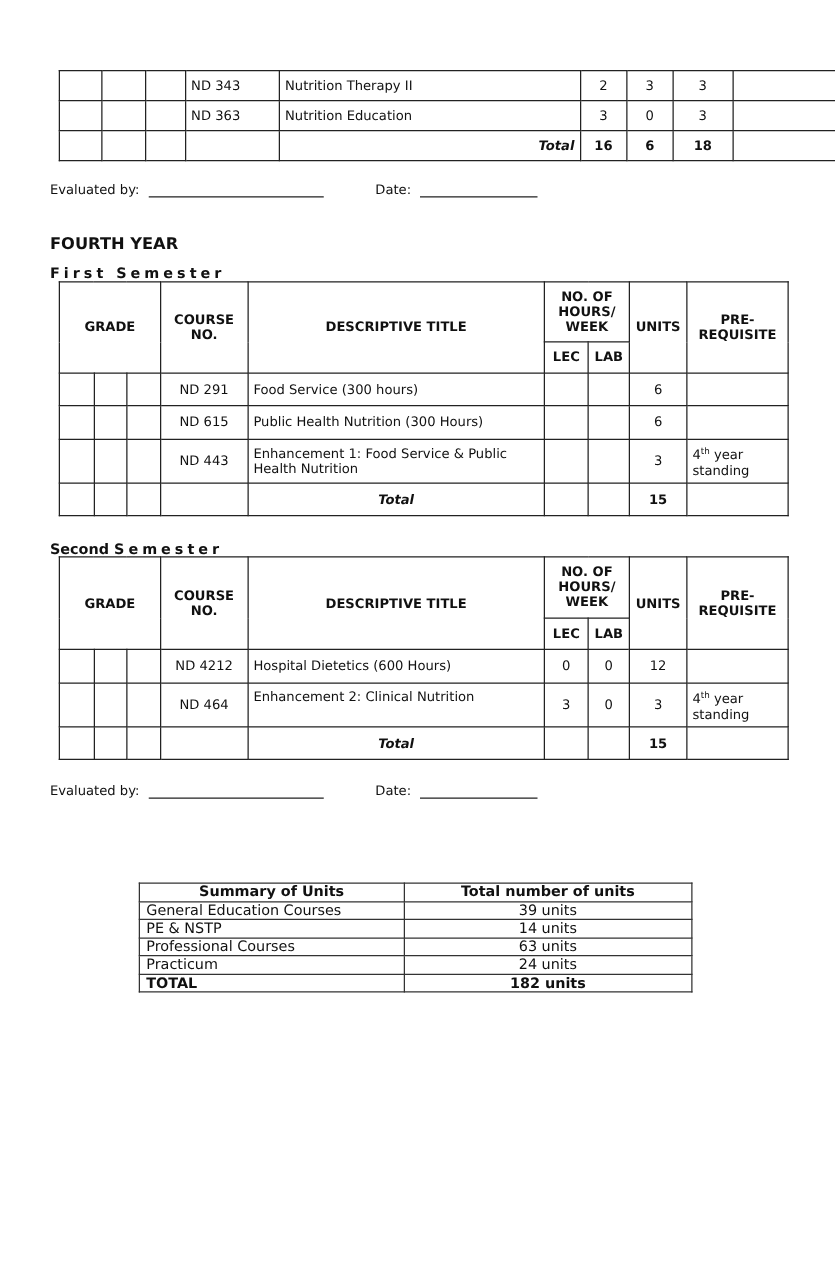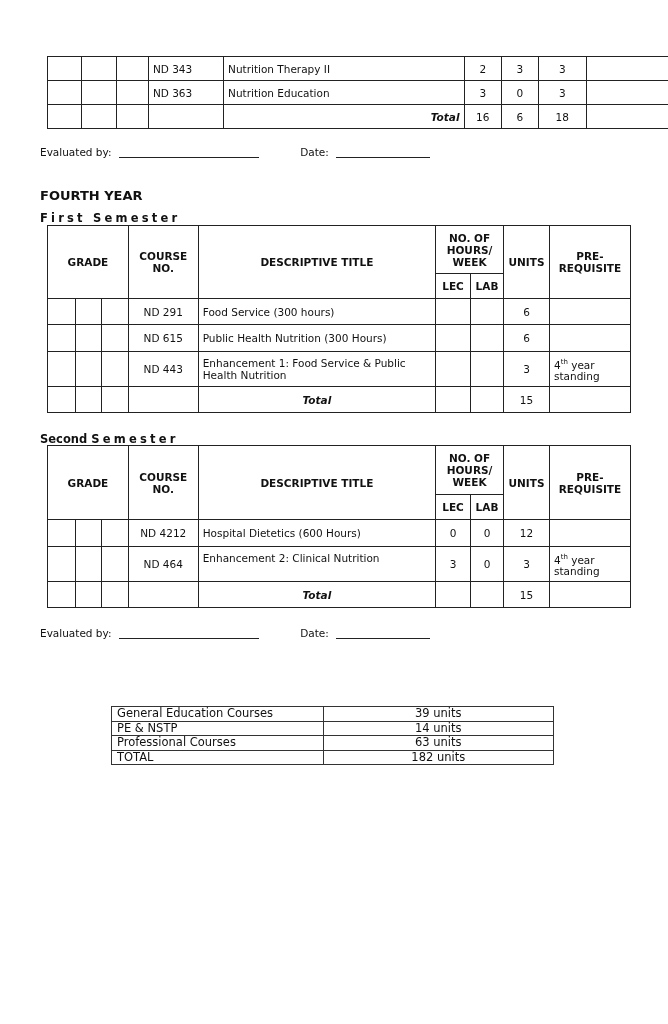--- a/index.html
+++ b/index.html
@@ -1,20 +1,20 @@
 <!DOCTYPE html>
 <html><head>
 <meta charset="utf-8">
 <style>
   html,body{margin:0;padding:0;background:#ffffff;}
   body{width:668px;height:1024px;position:relative;overflow:hidden;font-family:"DejaVu Sans","Liberation Sans",sans-serif;color:#111;}
   table{border-collapse:collapse;position:absolute;}
   td,th{border:1.5px solid #222;padding:0;font-size:10.5px;}
   .c{text-align:center;}
-  .b{font-weight:normal;}
+  .b{font-weight:bold;}
   .t1{left:47px;top:56px;width:628px;}
   .t1 td{height:23px;}
   .sig{position:absolute;font-size:10.5px;}
   .sig .line{display:inline-block;border-bottom:1px solid #222;vertical-align:bottom;height:10px;}
   .heading{position:absolute;left:40px;font-weight:bold;}
   .sem{position:absolute;left:40px;font-weight:bold;font-size:11.5px;}
   .tbl{left:47px;width:584px;}
   .tbl th{font-size:10.5px;font-weight:bold;text-align:center;line-height:12px;}
   .tbl td.txt{padding-left:4px;text-align:left;}
   .tbl td.pre{padding-left:4px;text-align:left;line-height:12px;}
@@ -229,30 +229,38 @@
   <span style="margin-left:38px">Date:</span>
   <span class="line" style="width:94px;margin-left:4px"></span>
 </div>
 
 <table class="sum">
   <colgroup>
       <col style="width:212px">
       <col style="width:231px">
     </colgroup>
   <tbody>
+      <tr>
+    <td class="v b">Summary of Units</td>
+    <td class="v b">Total number of units</td>
+  </tr>
   <tr>
     <td>General Education Courses</td>
     <td class="v">39 units</td>
   </tr>
   <tr>
     <td>PE &amp; NSTP</td>
     <td class="v">14 units</td>
   </tr>
   <tr>
     <td>Professional Courses</td>
     <td class="v">63 units</td>
   </tr>
   <tr>
+    <td>Practicum</td>
+    <td class="v">24 units</td>
+  </tr>
+  <tr>
     <td class="b">TOTAL</td>
     <td class="v b">182 units</td>
   </tr>
 </tbody>
   </table>
 
 </body></html>

